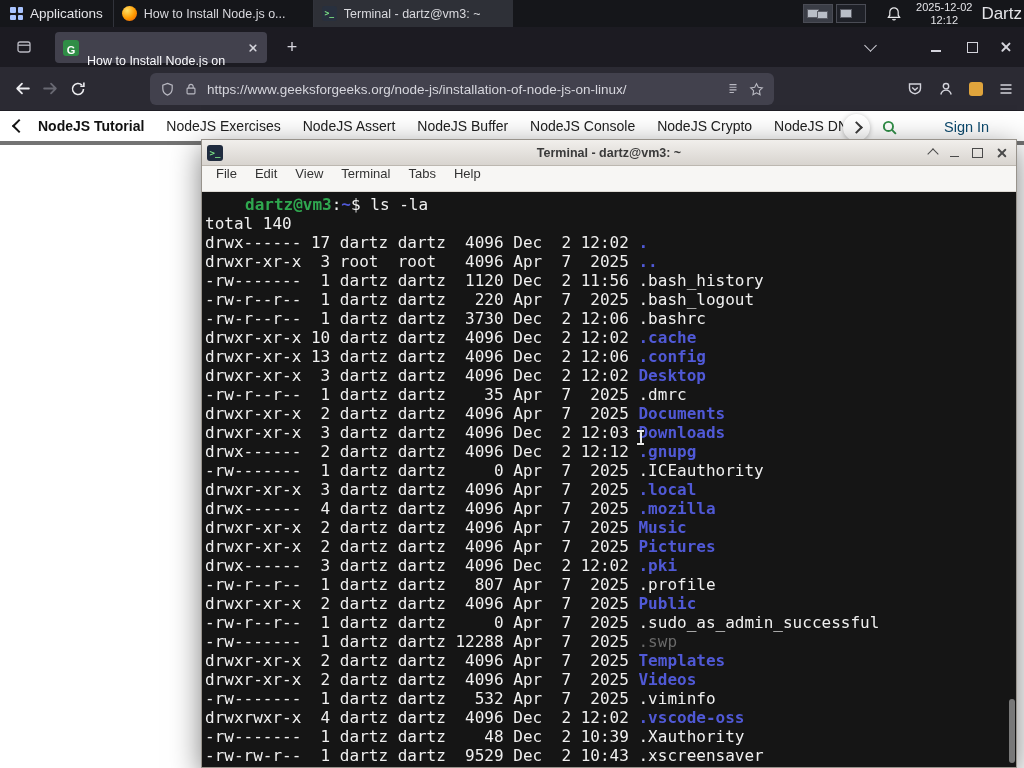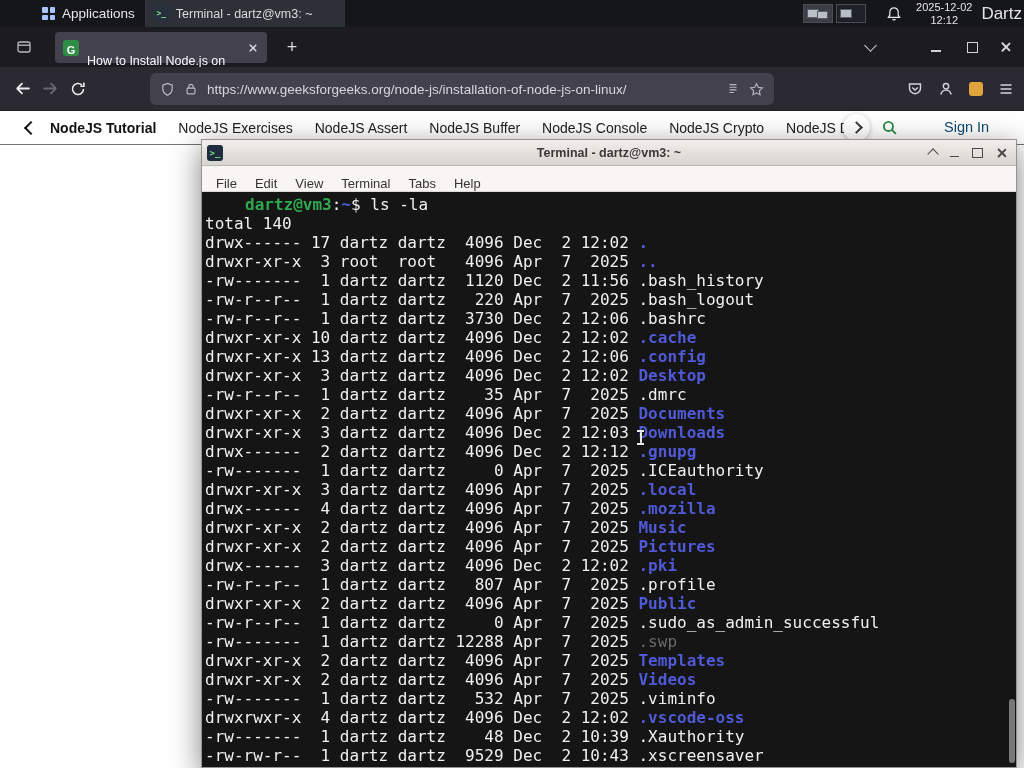--- a/index.html
+++ b/index.html
@@ -8,21 +8,21 @@
     background:#ffffff;font-family:"Liberation Sans",sans-serif;
     -webkit-font-smoothing:antialiased;
   }
   svg{display:block;}
 
   
   .panel{
     position:absolute;top:0;left:0;width:1024px;height:27px;z-index:50;
     background:var(--panel-bg);display:flex;align-items:center;color:#e4e4e8;
   }
-  .apps-btn{display:flex;align-items:center;gap:7px;height:100%;padding:0 10px;font-size:13.5px;margin-left:32px;}
+  .apps-btn{display:flex;align-items:center;gap:7px;height:100%;padding:0 10px;font-size:13.5px;}
   .grid-icon{width:13px;height:13px;display:grid;grid-template-columns:1fr 1fr;grid-template-rows:1fr 1fr;gap:2px;}
   .grid-icon i{background:#a9c4ff;border-radius:1px;}
   .taskbar{display:flex;height:100%;}
   .task-btn{width:200px;height:27px;display:flex;align-items:center;gap:7px;
     padding:0 8px;box-sizing:border-box;border-left:1px solid #31333b;font-size:12.5px;color:#d9d9de;}
   .task-btn.active{background:#2e3037;}
   .tlabel{white-space:nowrap;overflow:hidden;text-overflow:clip;max-width:165px;}
   .ticon{width:15px;height:15px;flex:none;}
   .firefox-icon{border-radius:50%;background:radial-gradient(circle at 35% 30%,#ffe066,#ff9a00 55%,#e8590c 95%);}
   .settings-icon{border-radius:50%;background:radial-gradient(circle,#23272b 0 2.5px,#98a2ad 2.5px 6.5px,rgba(0,0,0,0) 6.5px);}
@@ -70,22 +70,22 @@
   .nav-back{margin-left:8px;}
   .nav-fwd{color:#686872;}
   .urlbar{position:absolute;left:150px;top:6px;width:624px;height:32px;background:var(--urlbar-bg);
     border-radius:6px;display:flex;align-items:center;gap:9px;padding:0 10px;box-sizing:border-box;}
   .urlbar .lite{color:#b9b9c2;}
   .url-text{flex:1;font-size:13.5px;color:#d6d6dd;white-space:nowrap;overflow:hidden;}
   .navbar-right{position:absolute;right:10px;top:0;height:100%;display:flex;align-items:center;gap:15px;color:#d3d3db;}
   .ext-amber{width:14px;height:14px;border-radius:3px;background:#e0a43c;}
 
   
-  .gfgnav{height:34px;background:#fff;border-bottom:1px solid #737373;position:relative;
-    display:flex;align-items:center;color:#1c1c1c;box-sizing:border-box;padding-left:12px;}
+  .gfgnav{height:34px;background:#fff;border-bottom:4px solid #737373;position:relative;
+    display:flex;align-items:center;color:#1c1c1c;box-sizing:border-box;}
   .chev{width:8px;height:8px;display:inline-block;}
   .chev-left{border-left:2.2px solid #141414;border-bottom:2.2px solid #141414;transform:rotate(45deg);margin-left:14px;}
   .chev-right-s{width:7px;height:7px;border-right:2px solid #3a3a3a;border-top:2px solid #3a3a3a;transform:rotate(45deg);}
   .site-items{display:flex;gap:22px;margin-left:14px;width:826px;overflow:hidden;white-space:nowrap;
     font-size:14px;color:#212121;}
   .gfg-item.first{font-weight:bold;color:#111;}
   .gfg-fwd-circle{position:absolute;left:843px;top:3px;width:27px;height:27px;border-radius:50%;background:#fff;
     box-shadow:0 1px 5px rgba(0,0,0,.28);display:flex;align-items:center;justify-content:center;}
   .gfg-search{position:absolute;left:881px;top:8px;color:var(--gfg-green);}
   .gfg-signin{position:absolute;left:944px;top:8px;font-size:14.5px;color:#0c4a6e;}
@@ -100,21 +100,21 @@
   .term-app-icon{width:16px;height:16px;margin-left:5px;background:#1f2b3e;border-radius:3px;
     color:#7ee787;font:bold 9px/16px "DejaVu Sans Mono",monospace;text-align:center;}
   .title-text{position:absolute;left:0;right:0;text-align:center;font-size:12.5px;font-weight:bold;color:#3a3a3a;}
   .title-btns{position:absolute;right:8px;top:0;height:100%;display:flex;align-items:center;gap:13px;color:#4a4a4a;}
   .tb-shade{width:7px;height:7px;border-left:1.8px solid currentColor;border-top:1.8px solid currentColor;
     transform:rotate(45deg);margin-top:3px;}
   .tb-min{width:9px;height:1.8px;background:currentColor;margin-top:8px;}
   .tb-max{width:9px;height:8px;border:1.6px solid currentColor;}
   .tb-close{transform:scale(.95);}
   .menubar{flex:none;height:25px;background:#f7f6f4;border-bottom:1px solid #dedad5;
-    display:flex;align-items:flex-end;padding-left:5px;}
+    display:flex;align-items:flex-start;padding-left:5px;}
   .menu-item{padding:0 9px;font-size:13px;color:#333;}
   .term-body{flex:1;background:var(--terminal-bg);color:var(--terminal-fg);position:relative;overflow:hidden;}
   .term-output{padding:3px 0 0 3px;white-space:pre;
     font-family:"DejaVu Sans Mono",monospace;font-size:16px;line-height:19px;}
   .tline span.green{color:var(--prompt-green);font-weight:bold;margin-left:40px;}
   .tline span.blue{color:var(--dir-blue);font-weight:bold;}
   .tline span.dim{color:var(--dim-gray);}
   .term-scrollbar{position:absolute;top:0;right:0;width:9px;height:100%;}
   .term-thumb{position:absolute;right:1px;bottom:4px;width:6px;height:64px;background:#9a9a9a;border-radius:3px;opacity:.75;}
 
@@ -132,20 +132,24 @@
   <div class="apps-btn">
     <span class="grid-icon">
         <i></i>
         <i></i>
         <i></i>
         <i></i>
       </span>
     <span>Applications</span>
   </div>
   <div class="taskbar">
+      <div class="task-btn">
+        <span class="ticon firefox-icon"></span>
+        <span class="tlabel">How to Install Node.js o...</span>
+      </div>
       <div class="task-btn active">
         <span class="ticon terminal-mini-icon">&gt;_</span>
         <span class="tlabel">Terminal - dartz@vm3: ~</span>
       </div>
     </div>
   <div class="panel-spacer"></div>
   <div class="pager">
     <span class="pager-cell active">
         <i class="mini m1"></i>
         <i class="mini m2"></i>

